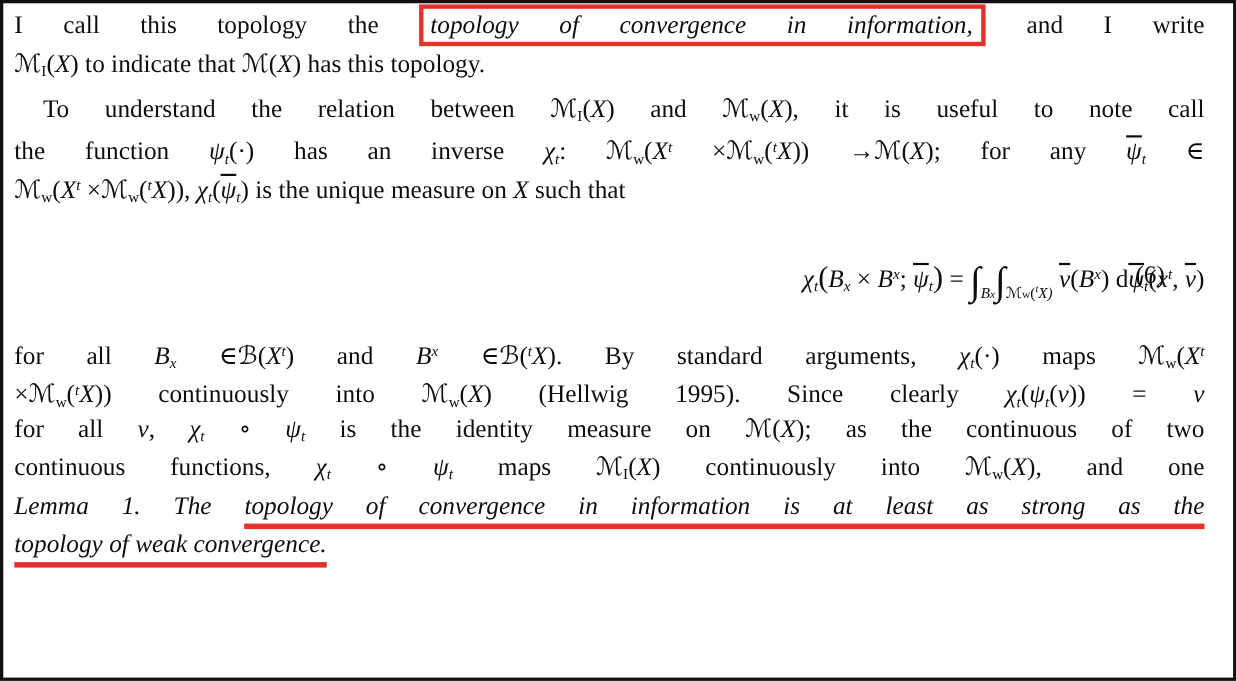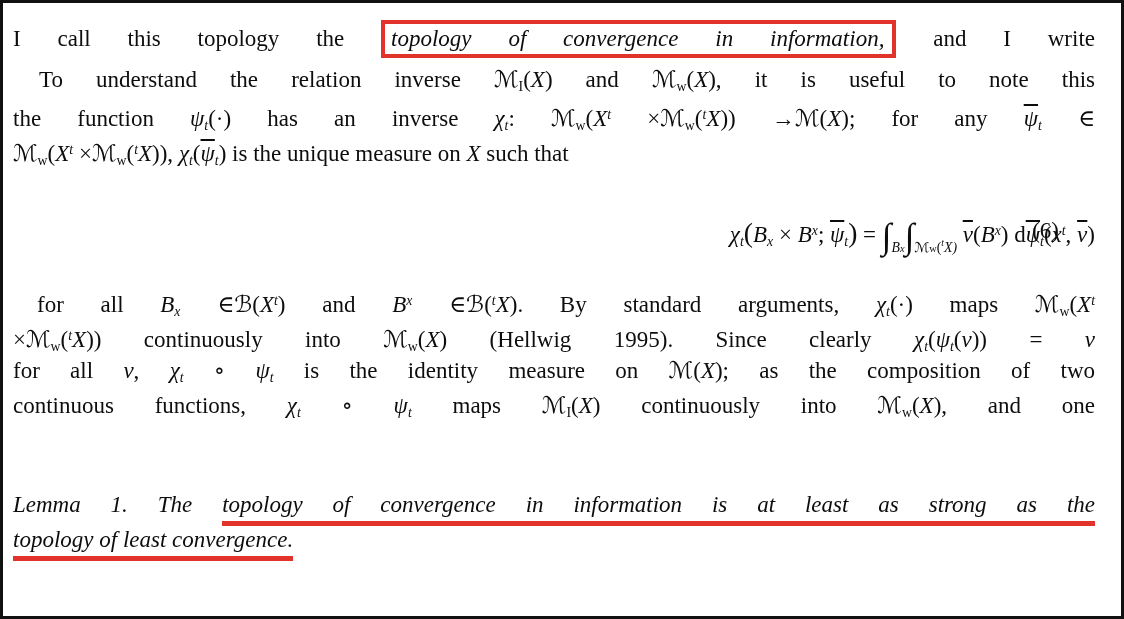--- a/index.html
+++ b/index.html
@@ -7,35 +7,35 @@
   .page{
     position:relative;
     width:1124px;height:619px;
     box-sizing:border-box;
     border:3px solid #111;
     background:#fff;
     overflow:hidden;
     font-family:"Liberation Serif","DejaVu Serif",serif;
     color:var(--ink);
   }
-  .content{ padding:16px 26px 0 10px; }
+  .content{ padding:0 26px 0 10px; }
   .line{
     font-size:23px;
     line-height:35px;
     height:35px;
     text-align:justify;
     text-align-last:justify;
     white-space:nowrap;
   }
   .line.noj{ text-align:left; text-align-last:auto; }
   .line.indent{ text-indent:26px; }
   .line.p2{ margin-top:6px; }
   .line.afterline1{ margin-top:2px; }
   .italic-line{ font-style:italic; }
-  .lemma1{ margin-top:64px; }
+  .lemma1{ }
 
   
   .i{ font-style:italic; }
   .scr{ font-family:"DejaVu Serif","DejaVu Sans",serif; font-style:italic; }
   .sub{ font-size:0.60em; vertical-align:-0.28em; }
   .sup{ font-size:0.60em; vertical-align:0.5em; }
   .ov{ text-decoration:overline; }
   .box{
     border:4px solid var(--red);
     padding:2px 8px 3px 6px;
@@ -48,38 +48,39 @@
   
   .line.equation{
     margin-top:28px;
     height:72px;
     line-height:72px;
     text-align:right;
     text-align-last:auto;
     padding-left:86px;
     position:relative;
   }
-  .line.aftereq{ margin-top:16px;margin-left:24px; }
+  .line.aftereq{ margin-top:16px; }
   .eqno{ position:absolute; right:36px; top:0; }
   .int{ font-size:1.55em; vertical-align:-0.18em; }
   .lg{ font-size:1.2em; }
   .int-sub{ font-size:0.60em; vertical-align:-0.75em; }
   .int-sub2{ font-size:0.45em; vertical-align:-0.95em; }
   .int-subsup{ font-size:0.42em; vertical-align:-0.45em; }
 </style>
 </head>
 <body>
 
 <div class="page">
   <div class="content">
       <div class="line afterline1"><span>I call this topology the </span><span class="i box">topology of convergence in information,</span><span> and I write</span></div>
-      <div class="line p2 indent"><span>To understand the relation inverse </span><span class="scr">ℳ</span><span class="sub">I</span><span>(</span><span class="i">X</span><span>) and </span><span class="scr">ℳ</span><span class="sub">w</span><span>(</span><span class="i">X</span><span>), it is useful to note this</span></div>
+      <div class="line noj"><span class="scr">ℳ</span><span class="sub">I</span><span>(</span><span class="i">X</span><span>) to indicate that </span><span class="scr">ℳ</span><span>(</span><span class="i">X</span><span>) has this topology.</span></div>
+      <div class="line p2 indent"><span>To understand the relation between </span><span class="scr">ℳ</span><span class="sub">I</span><span>(</span><span class="i">X</span><span>) and </span><span class="scr">ℳ</span><span class="sub">w</span><span>(</span><span class="i">X</span><span>), it is useful to note call</span></div>
       <div class="line "><span>the function </span><span class="i">ψ</span><span class="sub i">t</span><span>(·) has an inverse </span><span class="i">χ</span><span class="sub i">t</span><span>: </span><span class="scr">ℳ</span><span class="sub">w</span><span>(</span><span class="i">X</span><span class="sup i">t</span><span> ×</span><span class="scr">ℳ</span><span class="sub">w</span><span>(</span><span class="sup i">t</span><span class="i">X</span><span>)) →</span><span class="scr">ℳ</span><span>(</span><span class="i">X</span><span>); for any </span><span class="i ov">ψ</span><span class="sub i">t</span><span> ∈</span></div>
       <div class="line noj"><span class="scr">ℳ</span><span class="sub">w</span><span>(</span><span class="i">X</span><span class="sup i">t</span><span> ×</span><span class="scr">ℳ</span><span class="sub">w</span><span>(</span><span class="sup i">t</span><span class="i">X</span><span>)), </span><span class="i">χ</span><span class="sub i">t</span><span>(</span><span class="i ov">ψ</span><span class="sub i">t</span><span>) is the unique measure on </span><span class="i">X</span><span> such that</span></div>
       <div class="line equation"><span class="i">χ</span><span class="sub i">t</span><span class="lg">(</span><span class="i">B</span><span class="sub i">x</span><span> × </span><span class="i">B</span><span class="sup i">x</span><span>; </span><span class="i ov">ψ</span><span class="sub i">t</span><span class="lg">)</span><span> = </span><span class="int">∫</span><span class="int-sub i">B</span><span class="int-sub2 i">x</span><span class="int">∫</span><span class="int-sub scr">ℳ</span><span class="int-sub2">w</span><span class="int-sub">(</span><span class="int-subsup i">t</span><span class="int-sub i">X)</span><span> </span><span class="i ov">ν</span><span>(</span><span class="i">B</span><span class="sup i">x</span><span>) d</span><span class="i ov">ψ</span><span class="sub i">t</span><span>(</span><span class="i">x</span><span class="sup i">t</span><span>, </span><span class="i ov">ν</span><span>)</span><span class="eqno">(6)</span></div>
       <div class="line aftereq"><span>for all </span><span class="i">B</span><span class="sub i">x</span><span> ∈</span><span class="scr">ℬ</span><span>(</span><span class="i">X</span><span class="sup i">t</span><span>) and </span><span class="i">B</span><span class="sup i">x</span><span> ∈</span><span class="scr">ℬ</span><span>(</span><span class="sup i">t</span><span class="i">X</span><span>). By standard arguments, </span><span class="i">χ</span><span class="sub i">t</span><span>(·) maps </span><span class="scr">ℳ</span><span class="sub">w</span><span>(</span><span class="i">X</span><span class="sup i">t</span></div>
       <div class="line "><span>×</span><span class="scr">ℳ</span><span class="sub">w</span><span>(</span><span class="sup i">t</span><span class="i">X</span><span>)) continuously into </span><span class="scr">ℳ</span><span class="sub">w</span><span>(</span><span class="i">X</span><span>) (Hellwig 1995). Since clearly </span><span class="i">χ</span><span class="sub i">t</span><span>(</span><span class="i">ψ</span><span class="sub i">t</span><span>(</span><span class="i">ν</span><span>)) = </span><span class="i">ν</span></div>
-      <div class="line "><span>for all </span><span class="i">ν</span><span>, </span><span class="i">χ</span><span class="sub i">t</span><span> ∘ </span><span class="i">ψ</span><span class="sub i">t</span><span> is the identity measure on </span><span class="scr">ℳ</span><span>(</span><span class="i">X</span><span>); as the composition of two</span></div>
+      <div class="line "><span>for all </span><span class="i">ν</span><span>, </span><span class="i">χ</span><span class="sub i">t</span><span> ∘ </span><span class="i">ψ</span><span class="sub i">t</span><span> is the identity measure on </span><span class="scr">ℳ</span><span>(</span><span class="i">X</span><span>); as the continuous of two</span></div>
       <div class="line "><span>continuous functions, </span><span class="i">χ</span><span class="sub i">t</span><span> ∘ </span><span class="i">ψ</span><span class="sub i">t</span><span> maps </span><span class="scr">ℳ</span><span class="sub">I</span><span>(</span><span class="i">X</span><span>) continuously into </span><span class="scr">ℳ</span><span class="sub">w</span><span>(</span><span class="i">X</span><span>), and one</span></div>
       <div class="line lemma1 italic-line"><span class="i">Lemma 1. The </span><span class="i ul">topology of convergence in information is at least as strong as the</span></div>
-      <div class="line noj italic-line"><span class="i ul">topology of least convergence.</span></div>
+      <div class="line noj italic-line"><span class="i ul">topology of weak convergence.</span></div>
     </div>
 </div>
 
 </body></html>

